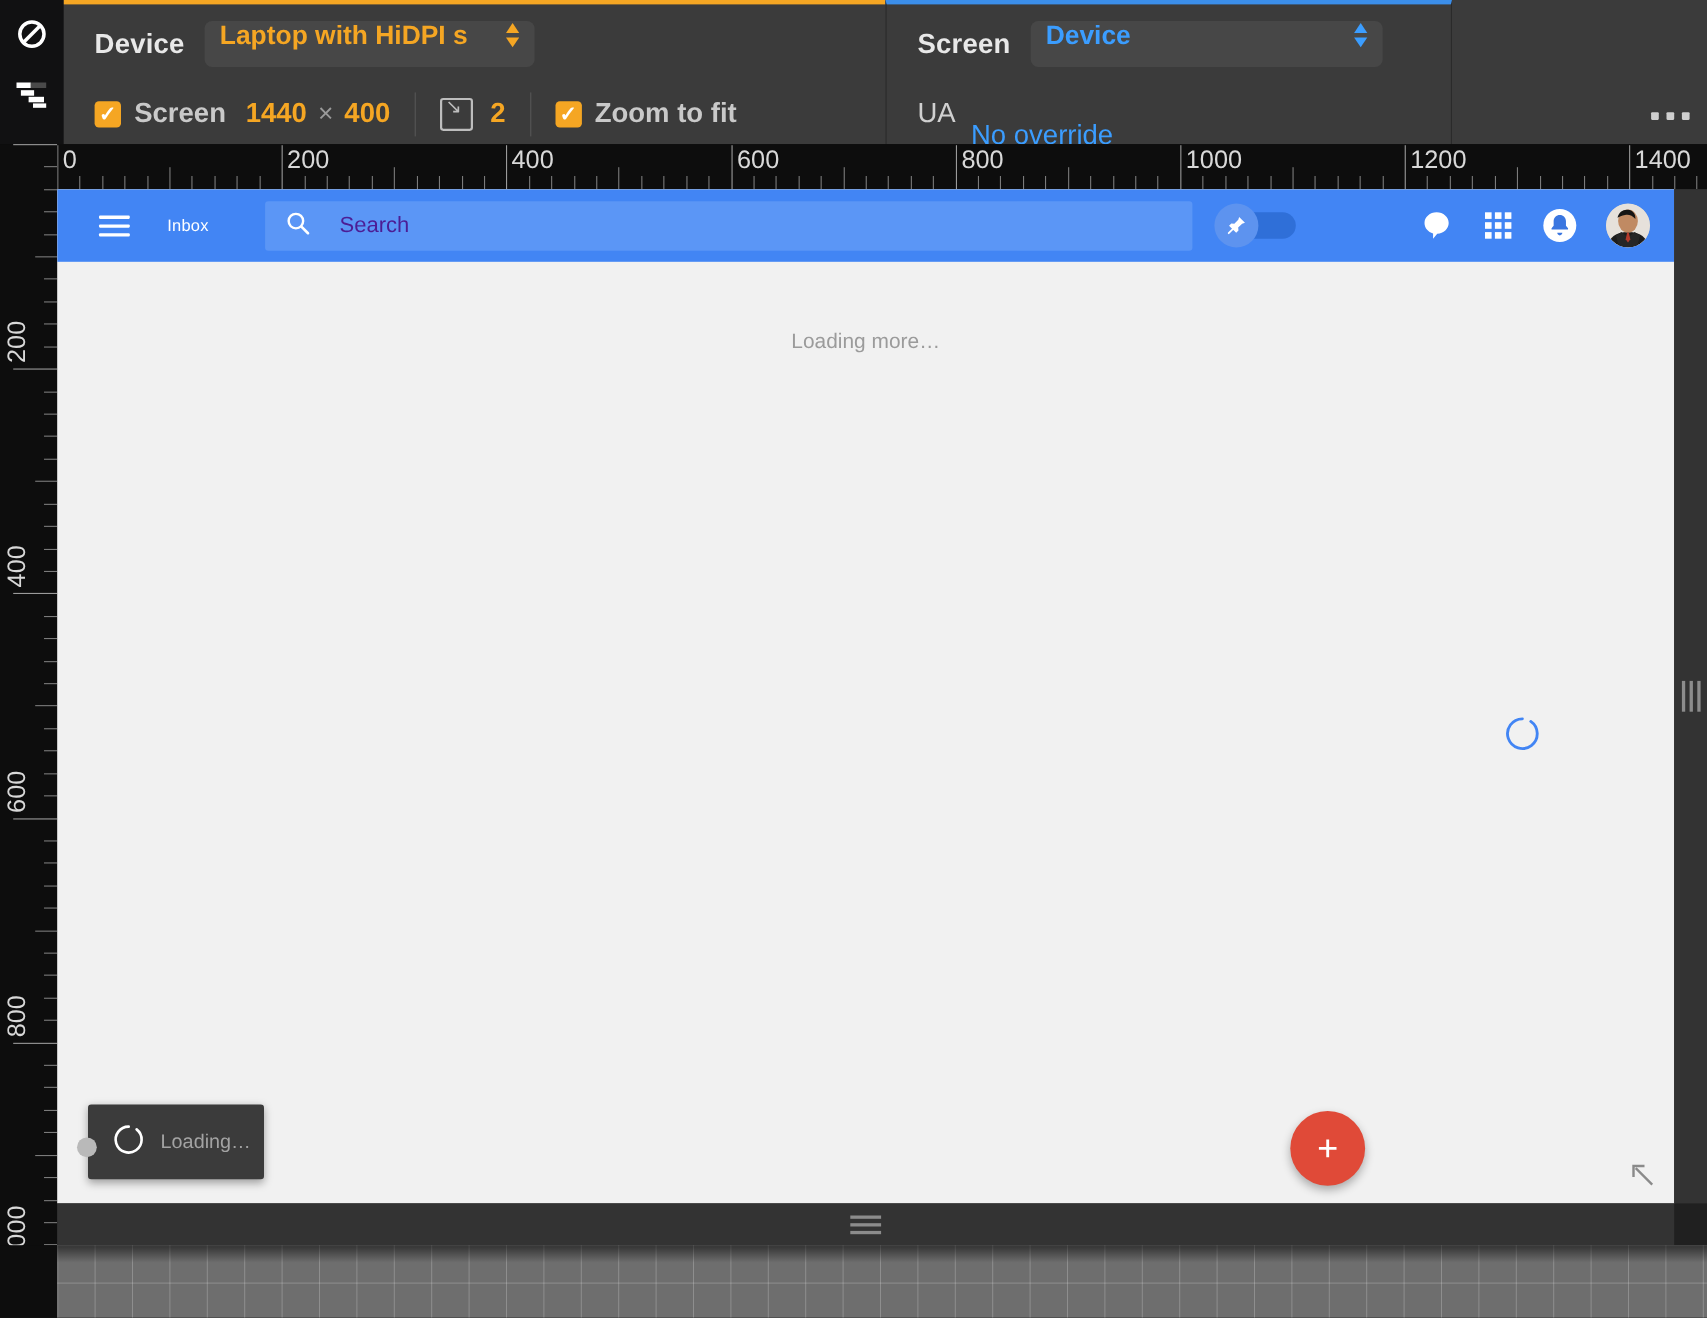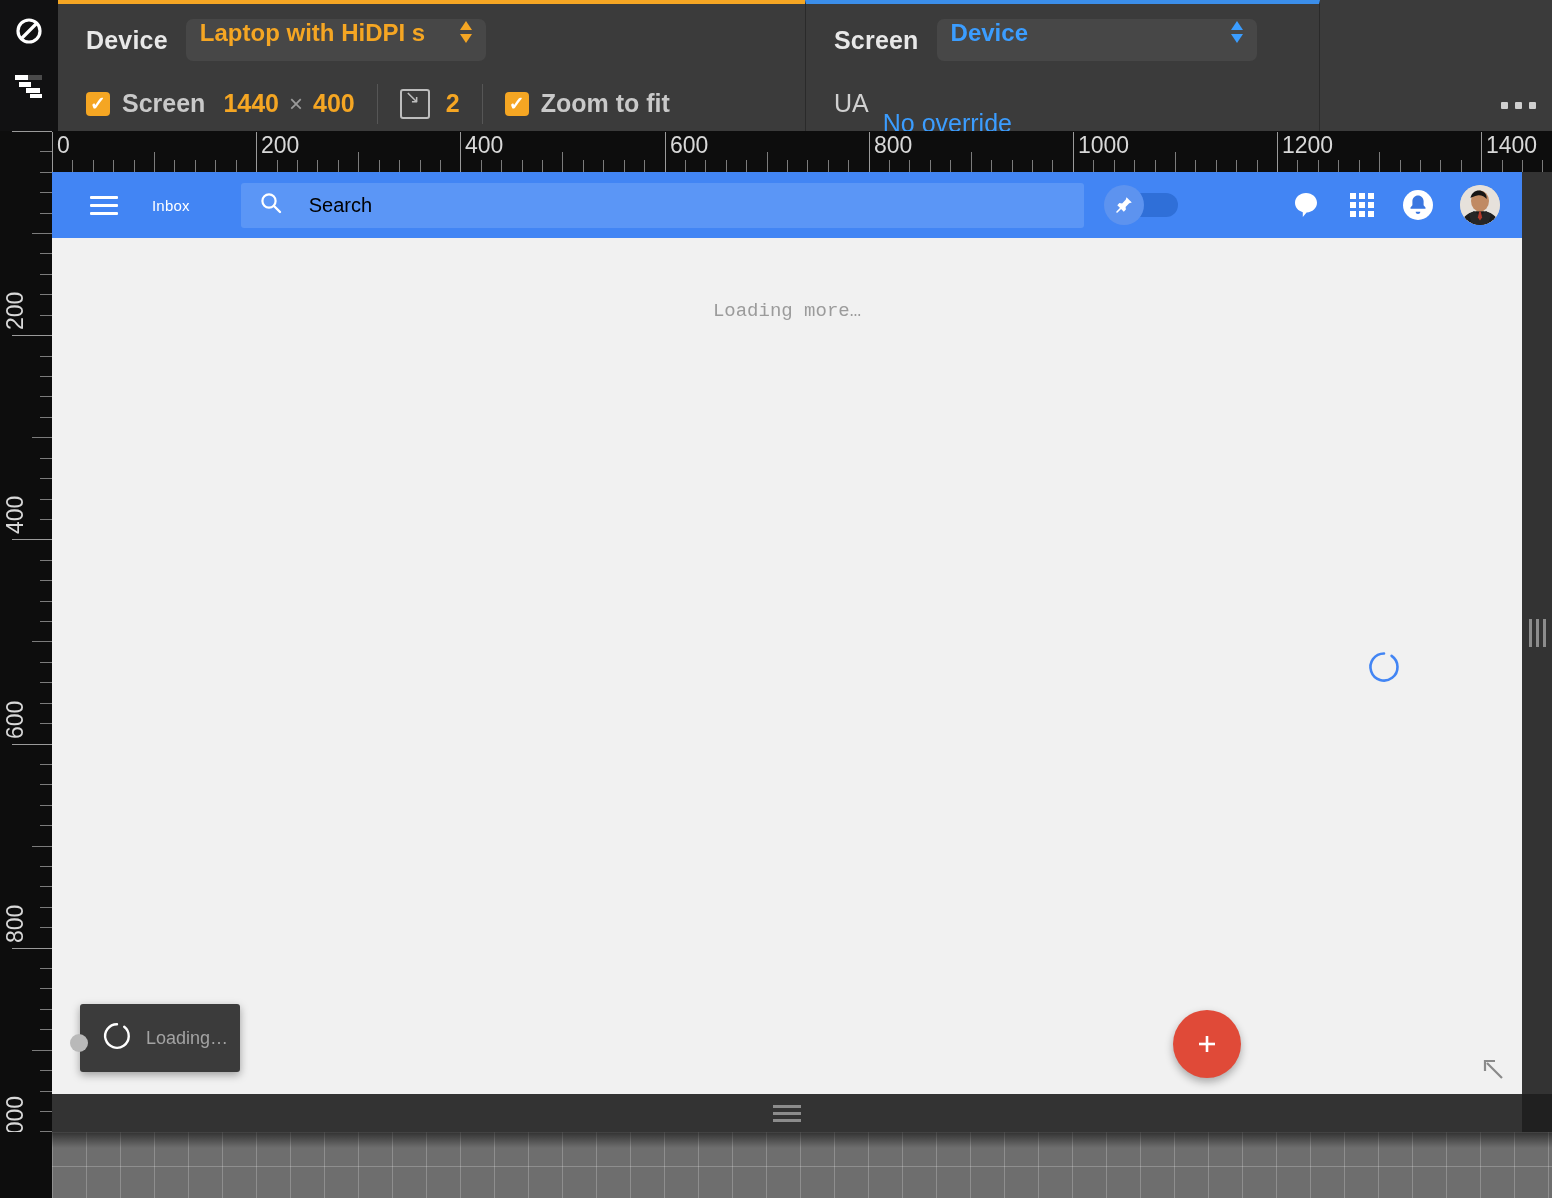--- a/index.html
+++ b/index.html
@@ -104,31 +104,31 @@
   .menu-icon{ width:34px;height:34px; display:flex;flex-direction:column;justify-content:center;gap:5px; margin-left:22px; cursor:pointer;}
   .menu-icon i{ display:block; height:3px; background:#fff; border-radius:1px;}
   .menu-icon i:nth-child(1){width:28px}
   .menu-icon i:nth-child(2){width:28px}
   .menu-icon i:nth-child(3){width:28px}
   .app-title{ color:#fff; font-size:15px; margin-left:28px; letter-spacing:.2px;}
   .searchbox{
     margin-left:51px; width:843px; height:45px; background:#5b96f6; border-radius:3px;
     display:flex; align-items:center; padding:0 18px; cursor:text;
   }
-  .search-ph{ color:#000000; font-size:20px; margin-left:26px;}
+  .search-ph{ color:#4c1d95; font-size:20px; margin-left:26px;}
   .appbar-right{ position:absolute; right:22px; top:0; height:66px; display:flex; align-items:center; gap:0;}
   .pin-toggle{ position:relative; width:74px; height:30px; margin-right:100px; cursor:pointer;}
   .pin-track{ position:absolute; right:0; top:3px; width:56px; height:24px; background:#2f6fd8; border-radius:12px;}
   .pin-knob{ position:absolute; left:0; top:-5px; width:40px;height:40px;border-radius:50%;background:#5d93ef; display:flex;align-items:center;justify-content:center;}
   .bar-icon{ width:56px;height:56px; display:flex;align-items:center;justify-content:center; cursor:pointer;}
   .avatar{ width:40px;height:40px;border-radius:50%; margin-left:14px; overflow:hidden; background:#d8d2cb; cursor:pointer; position:relative;}
 
   .loading-more{
     text-align:center; color:#9b9b9b; font-size:19px; margin-top:62px;
-    font-family:Liberation Mono, monospace;
+    font-family:Liberation Sans, sans-serif;
   }
 
   .spinner-blue{ position:absolute; left:1315px; top:478px; }
   .fab{
     position:absolute; left:1121px; top:838px; width:68px;height:68px;border-radius:50%;
     background:#e04a38; box-shadow:0 4px 9px rgba(0,0,0,.3);
     display:flex;align-items:center;justify-content:center; cursor:pointer;
   }
   .snackbar{
     position:absolute; left:28px; top:832px; width:160px;height:68px;border-radius:3px;

